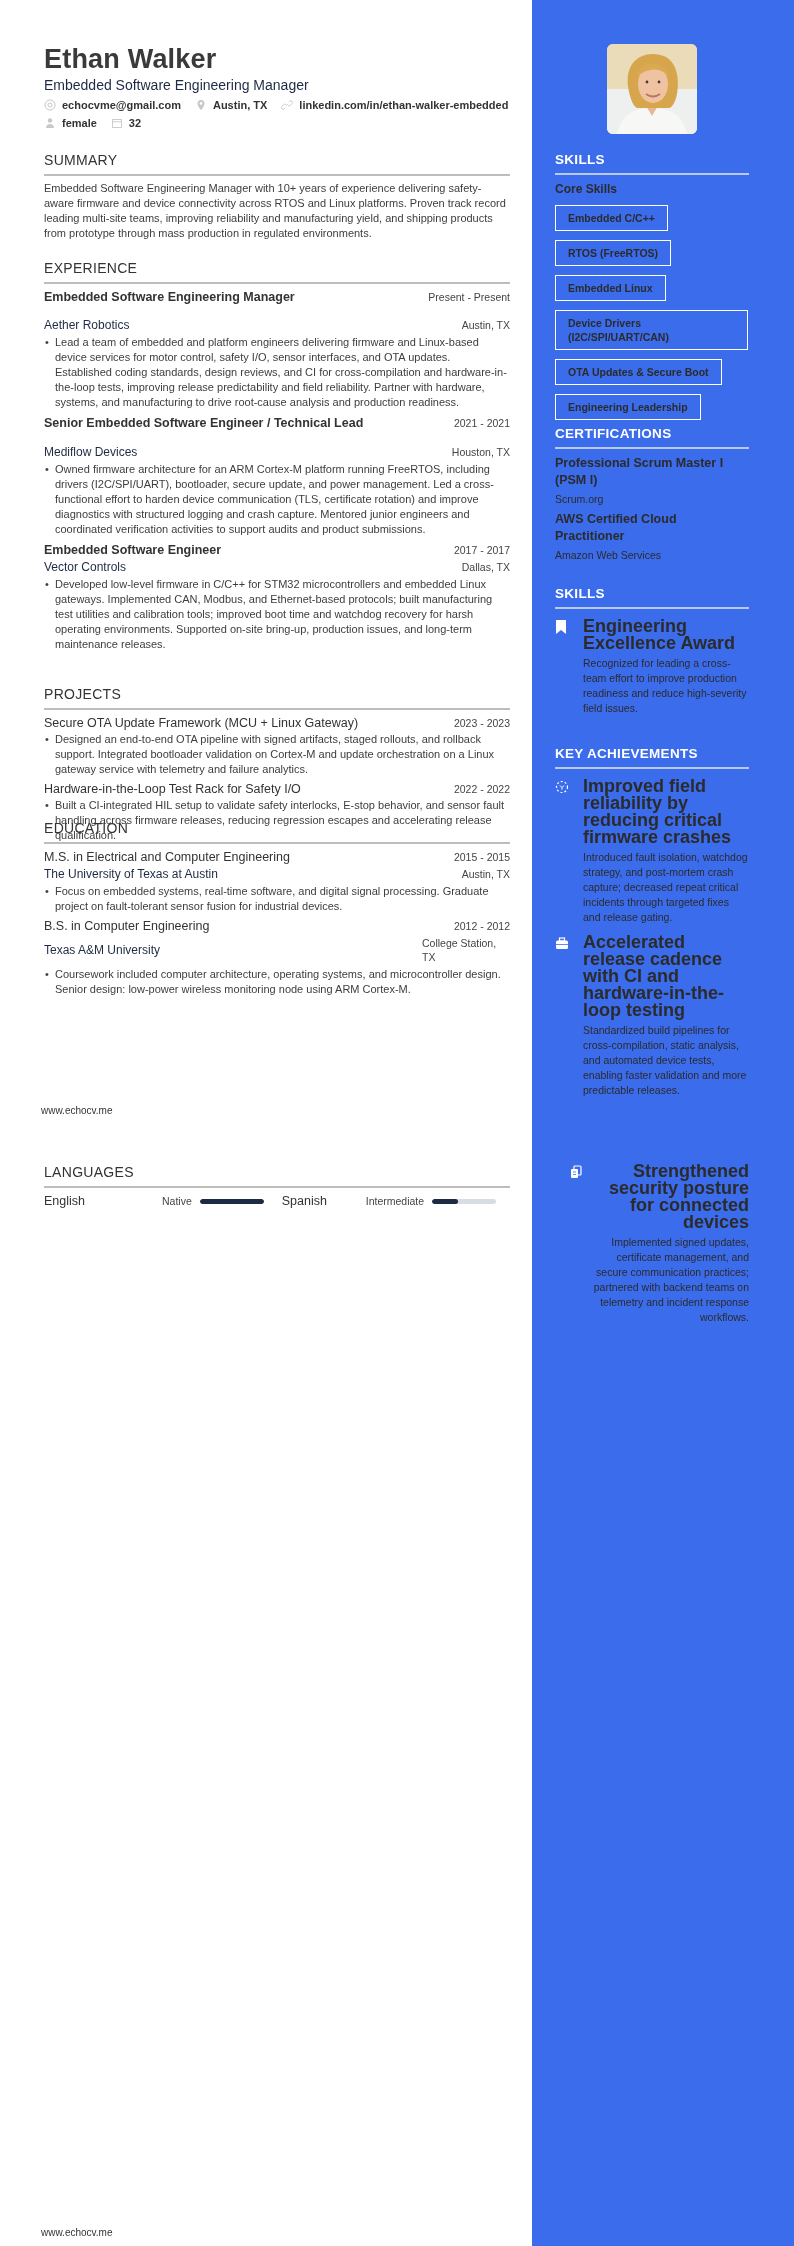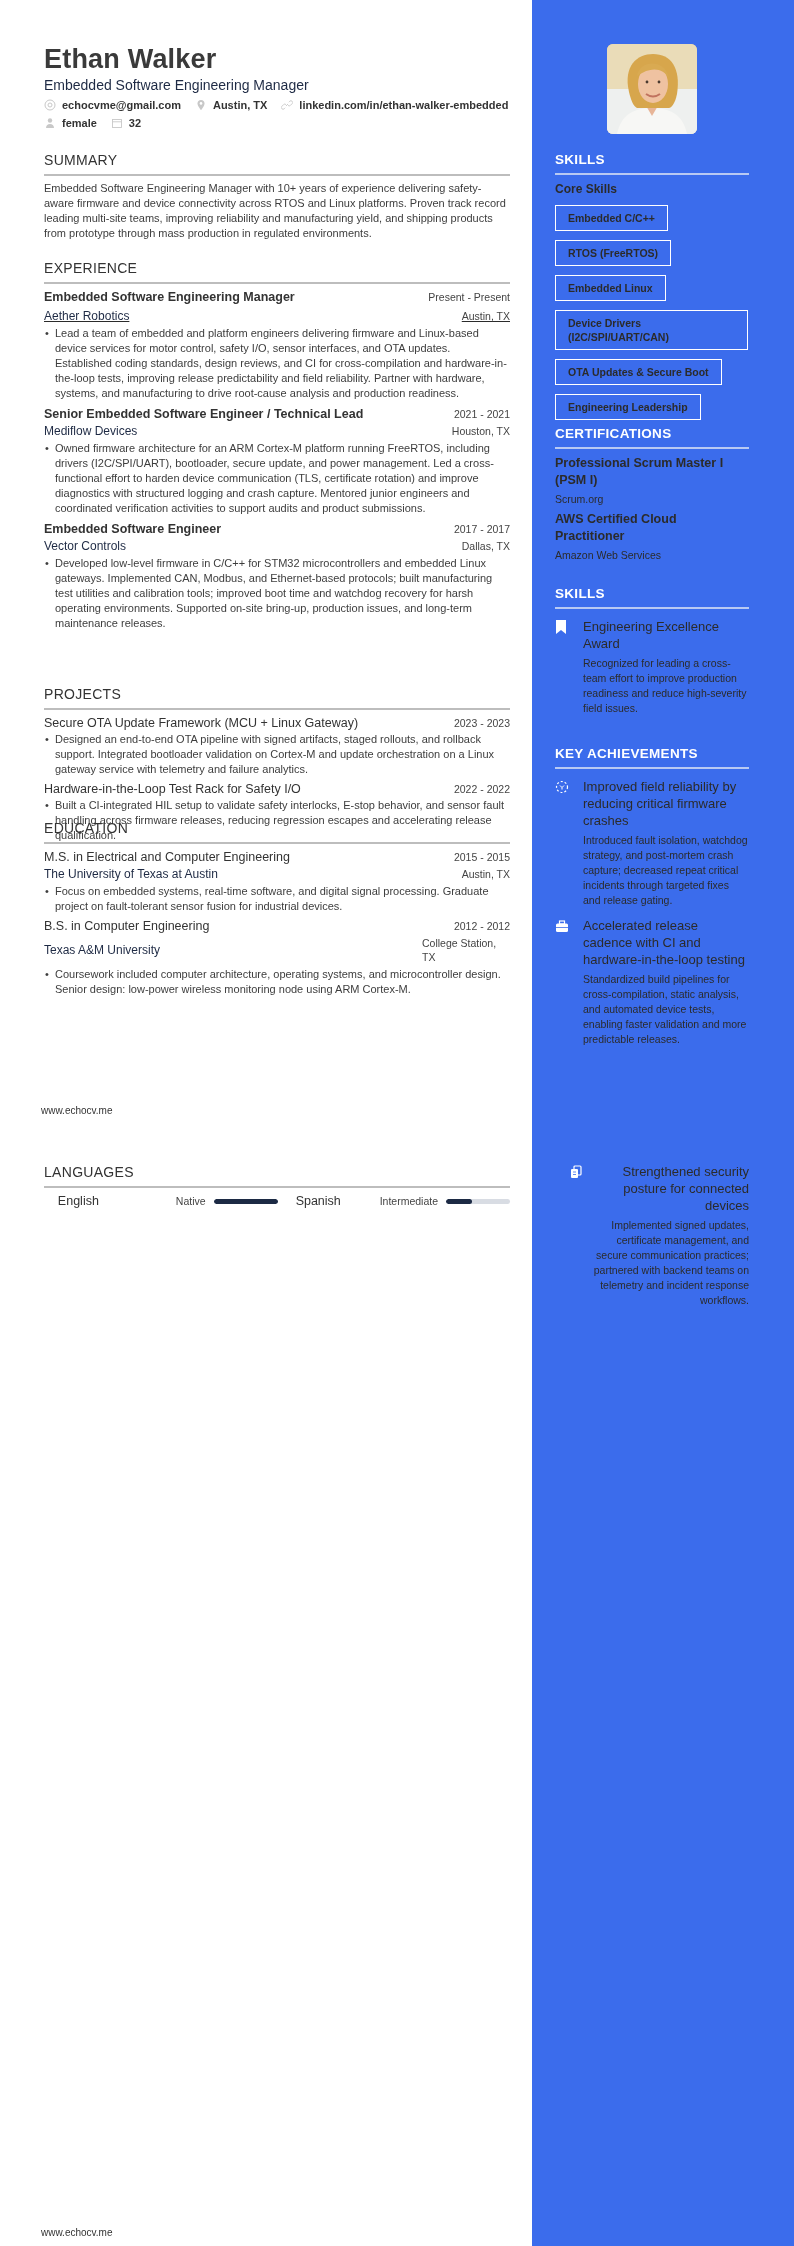--- a/index.html
+++ b/index.html
@@ -52,21 +52,21 @@
   .r-rule { height: 2px; background: #b8c9f3; margin-top: 6px; }
   .r-sub { font-size: 12px; font-weight: bold; margin-top: 7px; }
   .chip { display: inline-block; border: 1px solid #ffffff; padding: 5px 12px; font-size: 10.5px; font-weight: bold; margin-top: 9px; line-height: 14px; }
   .chips { display: flex; flex-direction: column; align-items: flex-start; }
 
   .cert-name { font-size: 12.5px; font-weight: bold; line-height: 17px; margin-top: 6px; }
   .cert-org { font-size: 10.5px; margin-top: 4px; }
 
   .ach { display: flex; margin-top: 9px; }
   .ach .aicon { width: 28px; flex: none; padding-top: 2px; }
-  .ach .atitle { font-size: 13px; font-weight: normal; line-height: 17px; }
+  .ach .atitle { font-size: 18px; font-weight: bold; line-height: 17px; }
   .ach .adesc { font-size: 10.5px; line-height: 15px; margin-top: 4px; }
 </style>
 </head>
 <body>
 
 <div class="page">
 
   <div class="left">
 
     <div class="name">Ethan Walker</div>
@@ -119,36 +119,36 @@
 
     <div class="content" style="top:260px;">
       <div class="sec-title">EXPERIENCE</div>
       <div class="sec-rule"></div>
 
       <div style="margin-top:6px;">
         <div class="job-head">
             <span class="job-title">Embedded Software Engineering Manager</span>
             <span class="job-date">Present - Present</span>
           </div>
-        <div class="job-head" style="margin-top:5px;text-decoration:underline;">
+        <div class="job-head" style="margin-top:14px;">
             <span class="job-org">Aether Robotics</span>
             <span class="job-loc">Austin, TX</span>
           </div>
         <div class="bullet" style="margin-top:3px;">
             <span class="dot">•</span>
             <span>Lead a team of embedded and platform engineers delivering firmware and Linux-based device services for motor control, safety I/O, sensor interfaces, and OTA updates. Established coding standards, design reviews, and CI for cross-compilation and hardware-in-the-loop tests, improving release predictability and field reliability. Partner with hardware, systems, and manufacturing to drive root-cause analysis and production readiness.</span>
           </div>
       </div>
 
       <div style="margin-top:6px;">
         <div class="job-head">
             <span class="job-title">Senior Embedded Software Engineer / Technical Lead</span>
             <span class="job-date">2021 - 2021</span>
           </div>
-        <div class="job-head" style="margin-top:3px;">
+        <div class="job-head" style="margin-top:15px;">
             <span class="job-org">Mediflow Devices</span>
             <span class="job-loc">Houston, TX</span>
           </div>
         <div class="bullet" style="margin-top:3px;">
             <span class="dot">•</span>
             <span>Owned firmware architecture for an ARM Cortex-M platform running FreeRTOS, including drivers (I2C/SPI/UART), bootloader, secure update, and power management. Led a cross-functional effort to harden device communication (TLS, certificate rotation) and improve diagnostics with structured logging and crash capture. Mentored junior engineers and coordinated verification activities to support audits and product submissions.</span>
           </div>
       </div>
 
       <div style="margin-top:6px;">
@@ -225,21 +225,21 @@
             <span>Coursework included computer architecture, operating systems, and microcontroller design. Senior design: low-power wireless monitoring node using ARM Cortex-M.</span>
           </div>
       </div>
     </div>
 
     <div class="footer-link" style="top:1105px;">www.echocv.me</div>
 
     <div class="content" style="top:1164px;">
       <div class="sec-title">LANGUAGES</div>
       <div class="sec-rule"></div>
-      <div class="lang-row" style="margin-top:6px;justify-content:flex-end;">
+      <div class="lang-row" style="margin-top:6px;">
         <span class="lang-name">English</span>
         <span class="lang-level">Native</span>
         <span class="bar" style="width:64px; margin-right:18px;">
             <span class="fill" style="width:100%;"></span>
           </span>
         <span class="lang-name" style="width:84px;">Spanish</span>
         <span class="lang-level">Intermediate</span>
         <span class="bar" style="width:64px;">
             <span class="fill" style="width:40%;"></span>
           </span>

